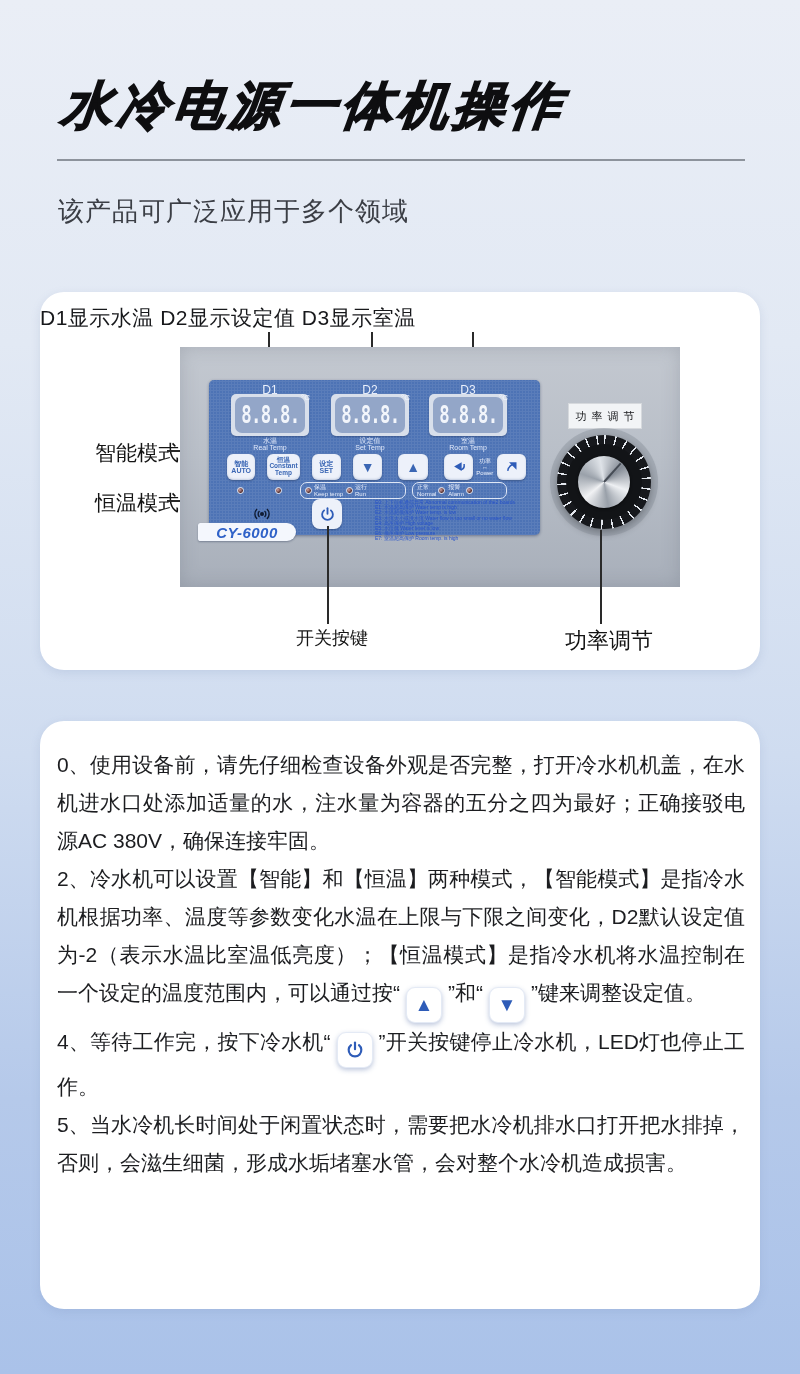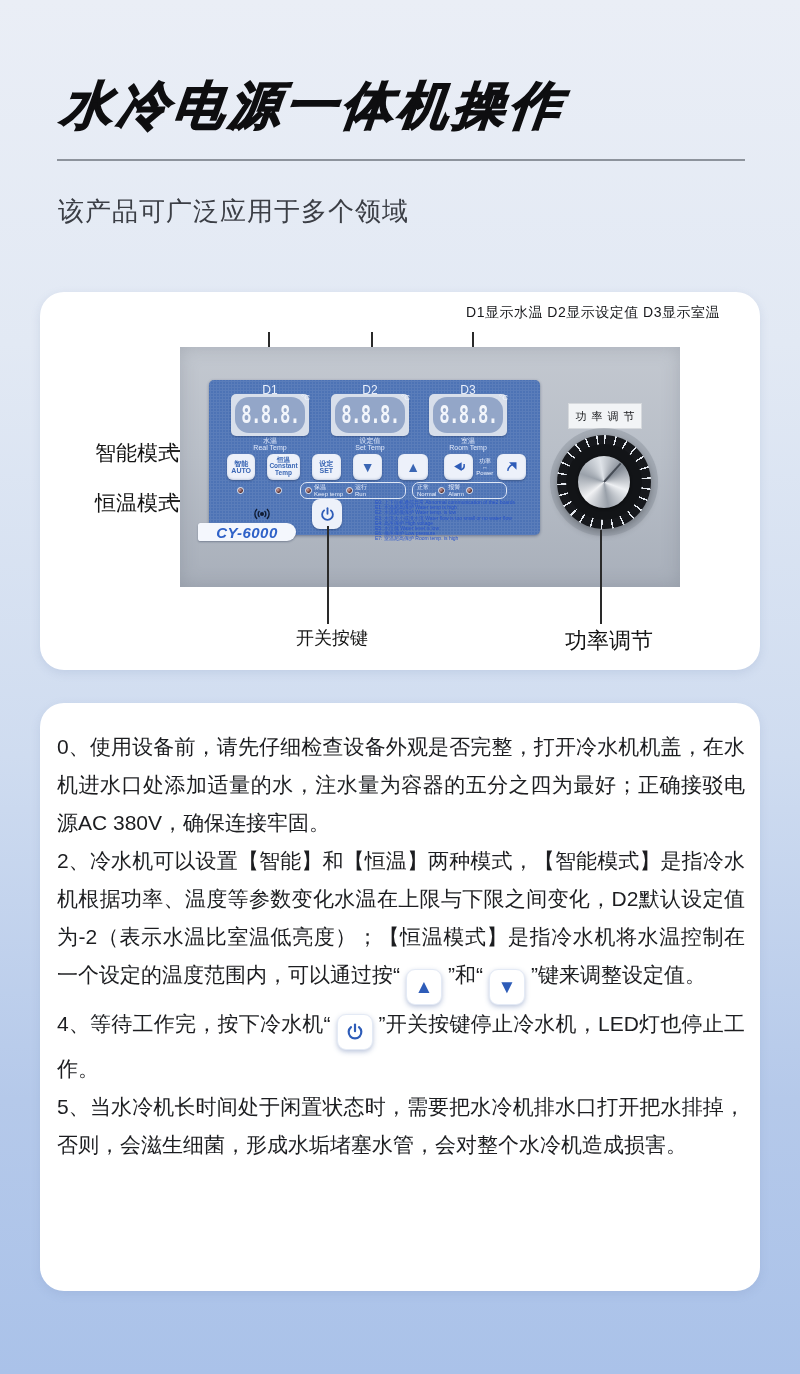--- a/index.html
+++ b/index.html
@@ -16,21 +16,21 @@
     letter-spacing:5px; transform:skewX(-6deg); transform-origin:left bottom;
     -webkit-text-stroke:1.6px #0e0e10;
     white-space:nowrap;
   }
   .divider { position:absolute; left:57px; top:159px; width:688px; height:2px; background:#8d939c; }
   .subtitle { position:absolute; left:58px; top:178px; font-size:26px; color:#3b3e45; letter-spacing:1px;margin-top:16px; }
 
   
   .card { position:absolute; background:#ffffff; border-radius:24px; box-shadow:0 3px 10px rgba(110,135,175,.18); }
   .fig-card { left:40px; top:292px; width:720px; height:378px; }
-  .fig-note { position:absolute; left:0; top:12px; width:680px; text-align:right; font-size:14px; color:#17181b; letter-spacing:.5px; }
+  .fig-note { position:absolute; left:0; top:12px; width:680px; text-align:left; font-size:21px; color:#17181b; letter-spacing:.5px; }
   .vline { position:absolute; width:1.5px; background:#2a2a2a; }
   .hline { position:absolute; height:1.5px; background:#2a2a2a; }
   .callout-label { position:absolute; font-size:21px; color:#141414; white-space:nowrap; }
 
   .photo {
     position:absolute; left:140px; top:55px; width:500px; height:240px;
     background:linear-gradient(180deg,#c3c8d0 0%,#b9bfc8 45%,#a8afba 100%);
     box-shadow:inset 0 0 18px rgba(90,98,110,.25);
   }
   .bluepanel {
@@ -47,21 +47,21 @@
   .dlab { width:78px; text-align:center; font-size:12px; color:#eaf0fc; }
   .dlab:nth-child(1){ margin-left:8px; } .dlab:nth-child(2){ margin-left:22px; } .dlab:nth-child(3){ margin-left:20px; }
 
   .disp-row { display:flex; height:42px; }
   .display {
     position:relative; width:78px; height:42px; background:#d8dfeb; border-radius:5px; padding:3px 4px;
     box-shadow:0 1px 2px rgba(20,35,70,.35);
   }
   .display:nth-child(1){ margin-left:8px; } .display:nth-child(2){ margin-left:22px; } .display:nth-child(3){ margin-left:20px; }
   .disp-inner {
-    width:100%; height:100%; background:#93a6c8; border-radius:14px;
+    width:100%; height:100%; background:#93a6c8; border-radius:7px;
     display:flex; align-items:center; justify-content:center; overflow:hidden;
   }
   .disp-digits {
     font-family:"DejaVu Sans Mono", monospace; font-weight:bold; font-size:24px; color:rgba(250,252,255,.92);
     transform:scaleX(.72); letter-spacing:-1px; white-space:nowrap;
   }
   .disp-unit { position:absolute; right:-1px; top:-1px; font-size:8px; color:#f2f6ff; }
 
   .sublab-row { display:flex; height:14px; margin-top:1px; }
   .sublab { width:78px; text-align:center; font-size:7px; line-height:7px; color:#e2eafb; }
@@ -122,21 +122,21 @@
   }
   .knob-inner { position:absolute; inset:9px; border-radius:50%; background:#121417; }
   .knob-metal { position:absolute; inset:21px; border-radius:50%;
     background:conic-gradient(from 230deg, #f1f2f4, #9aa1aa 60deg, #dfe3e8 120deg, #848b95 180deg, #eef0f3 240deg, #99a0a9 300deg, #f1f2f4);
     box-shadow:0 1px 3px rgba(0,0,0,.6);
   }
   .knob-pointer { position:absolute; left:50%; top:50%; width:2px; height:25px; background:#464c55;
     transform:translate(-50%,-100%) rotate(42deg); transform-origin:bottom center; }
 
   
-  .text-card { left:40px; top:703px; width:720px; height:588px; }
+  .text-card { left:40px; top:721px; width:720px; height:588px; }
   .bodytext { padding:25px 15px 0 17px; font-size:21px; line-height:38px; color:#1c1d20; text-align:justify; }
   .bodytext p { margin:0; }
   .inline-icon {
     display:inline-flex; align-items:center; justify-content:center;
     width:36px; height:36px; background:#fff; border:1px solid #e4eaf5; border-radius:9px;
     box-shadow:0 2px 5px rgba(90,115,170,.40);
     vertical-align:-11px; margin:0 6px;
   }
   .inline-icon .tri { color:#2e5cb8; font-size:19px; line-height:19px; }
 </style>

